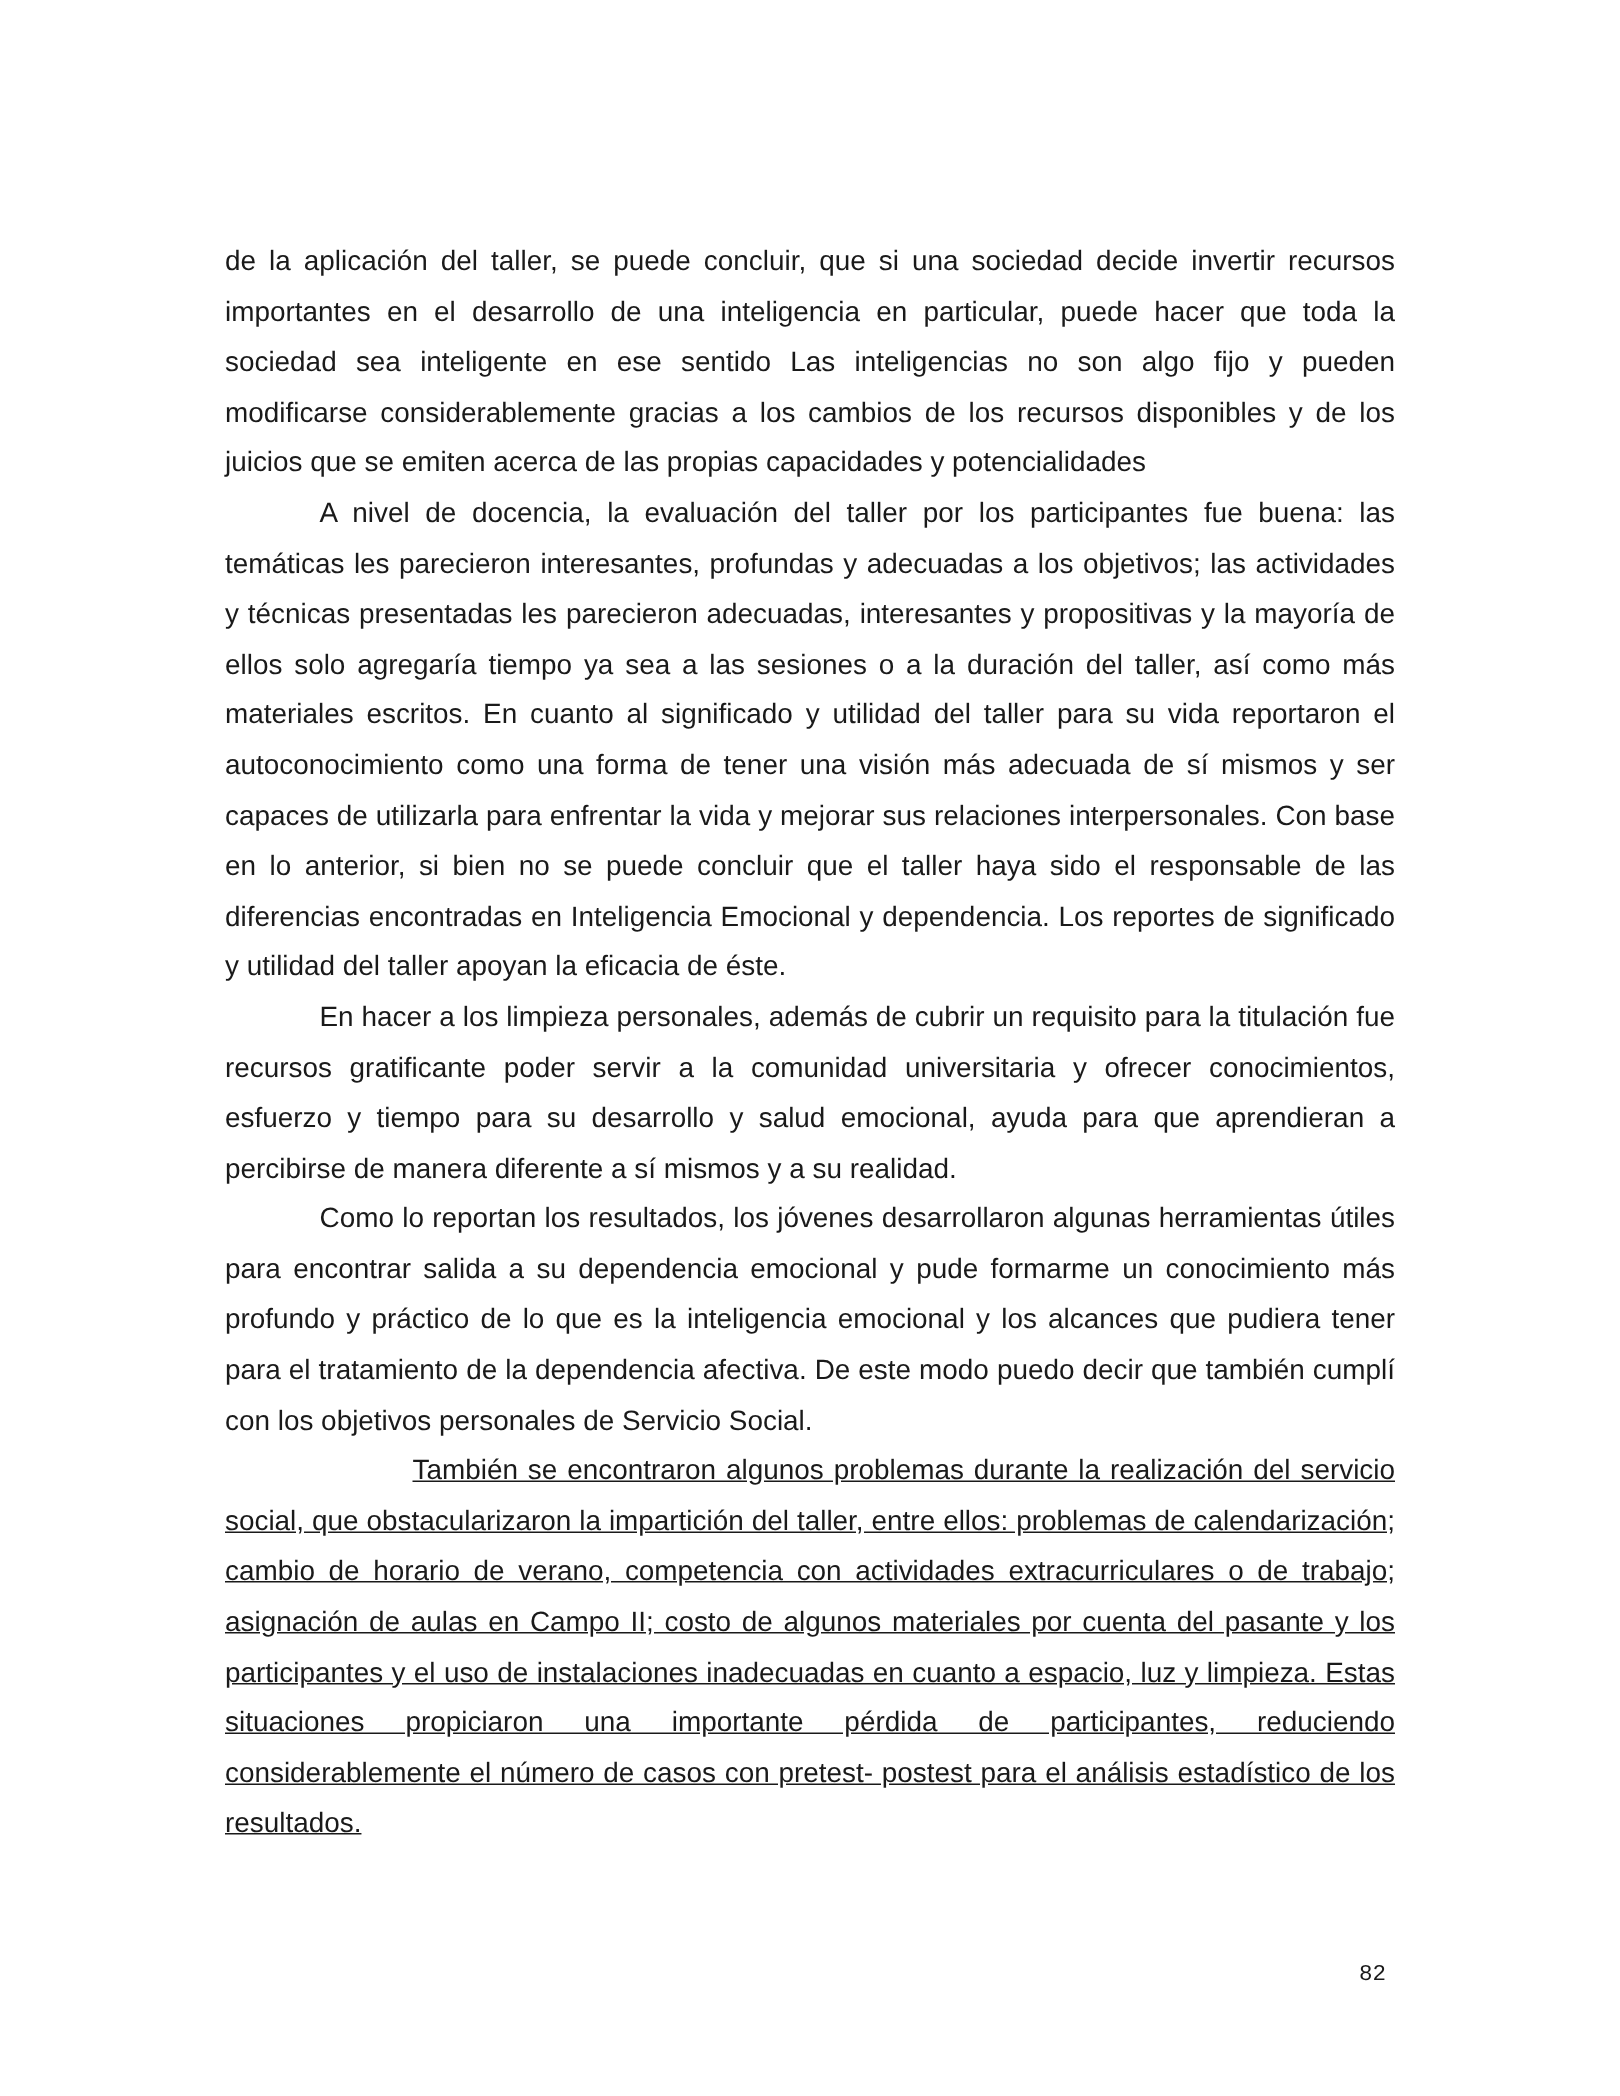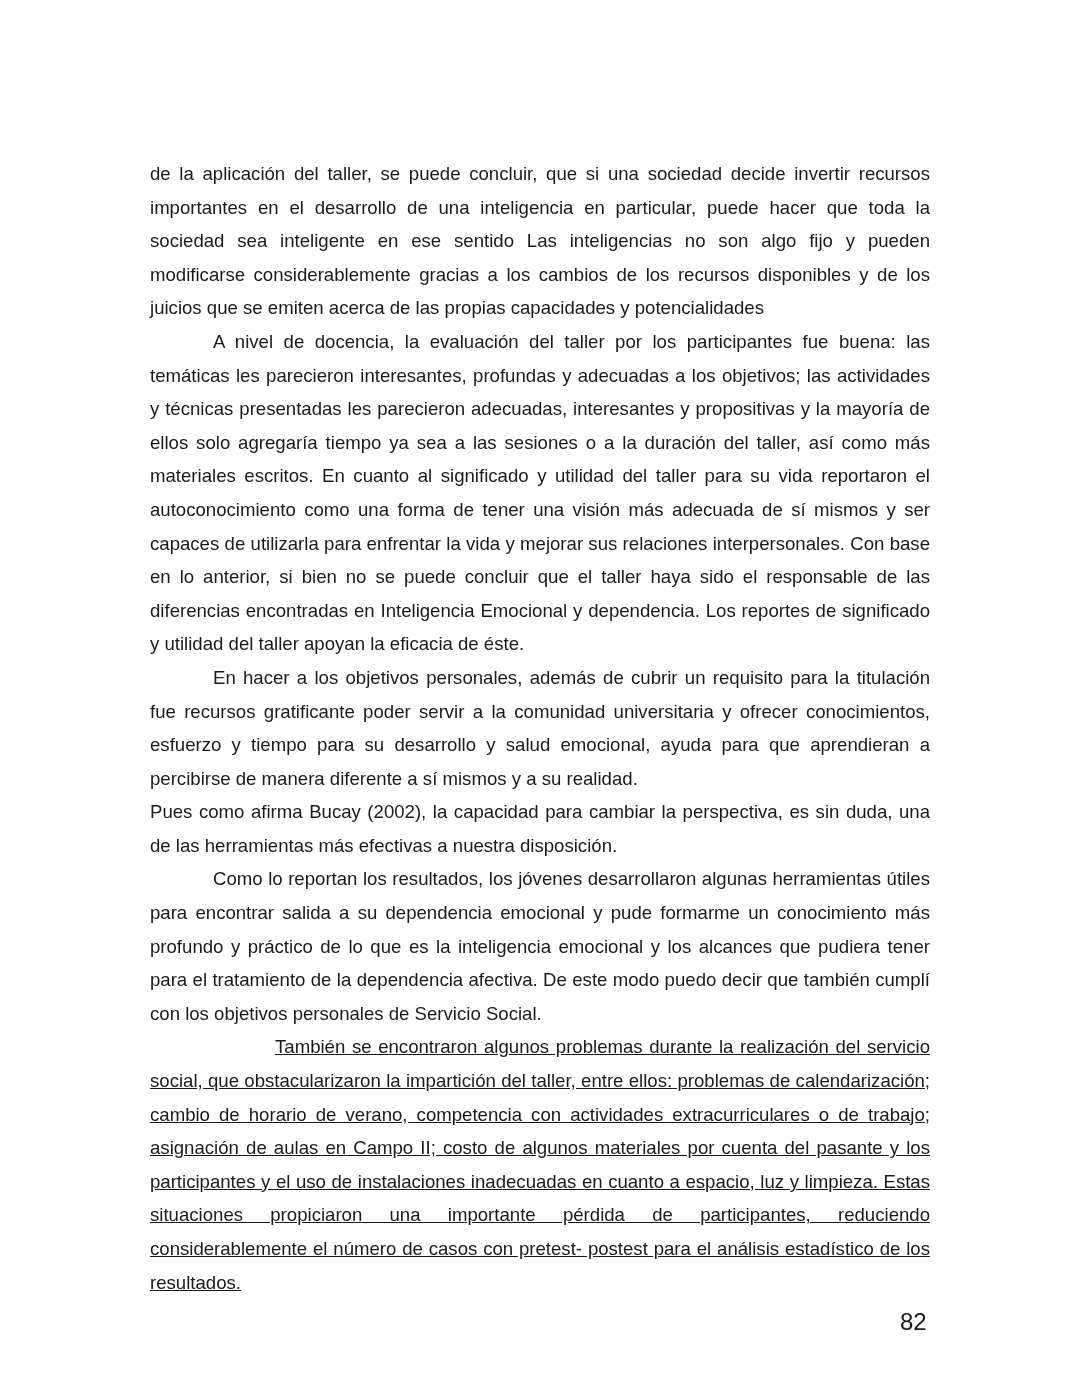--- a/index.html
+++ b/index.html
@@ -9,29 +9,28 @@
       font-family: "Liberation Sans", sans-serif;
       font-size: 18.6px; line-height: 33.6px; color: #1a1a1a;
       text-align: justify;
       margin-top: 38px;
     }
     .page p { margin: 0; }
     .indent { text-indent: 63px; }
     .indent-lg { text-indent: 125px; text-decoration: underline; }
     .b { font-weight: normal; }
     .pagenum {
-      position: absolute; left: 900px; top: 1308px; width: 30px; text-align: left;
-      font-family: Liberation Sans, sans-serif; font-size: 24px; color: #1a1a1a;
+      position: absolute; left: 900px; top: 1308px; width: 30px; text-align: center;
+      font-family: Liberation Mono, monospace; font-size: 15px; color: #1a1a1a;
     }
   </style>
 </head>
 <body>
 
 <div class="page">
   <p>de la aplicación del taller, se puede concluir, que si una sociedad decide  invertir recursos importantes en el desarrollo de una inteligencia en  particular, puede hacer que toda la sociedad sea inteligente en ese sentido Las inteligencias no son algo fijo  y pueden modificarse considerablemente gracias a los cambios de los recursos disponibles y de los juicios que se emiten acerca  de las propias capacidades  y potencialidades</p>
   <p class="indent"><span>A </span><span class="b">nivel de docencia</span><span>, la evaluación del taller por los participantes fue buena: las temáticas les parecieron interesantes, profundas y adecuadas a los objetivos; las actividades y técnicas presentadas les parecieron adecuadas, interesantes y  propositivas y la mayoría de ellos solo agregaría tiempo ya sea a las sesiones o a la duración del taller, así como más materiales escritos. En cuanto al significado y utilidad del taller para su vida reportaron el autoconocimiento como una forma de  tener una visión más adecuada de sí mismos   y ser capaces de utilizarla para enfrentar la vida y mejorar sus relaciones interpersonales. Con base en lo anterior, si bien no se puede concluir que el taller haya sido el responsable de las diferencias encontradas en Inteligencia Emocional y dependencia. Los reportes de significado y utilidad del taller apoyan la eficacia de éste.</span></p>
-  <p class="indent"><span>En hacer a los </span><span class="b">objetivos personales,</span><span> además de cubrir un requisito para la titulación fue recursos gratificante poder servir a la comunidad universitaria y ofrecer conocimientos, esfuerzo y  tiempo para su desarrollo y salud emocional,  ayuda para que aprendieran a percibirse de manera diferente a sí mismos y a su realidad.</span></p>
-  <p>Pues como afirma Bucay (2002), la capacidad para cambiar la perspectiva, es sin duda, una de las herramientas más efectivas a nuestra disposición.</p>
+  <p class="indent"><span>En hacer a los </span><span class="b">limpieza personales,</span><span> además de cubrir un requisito para la titulación fue recursos gratificante poder servir a la comunidad universitaria y ofrecer conocimientos, esfuerzo y  tiempo para su desarrollo y salud emocional,  ayuda para que aprendieran a percibirse de manera diferente a sí mismos y a su realidad.</span></p>
   <p class="indent">Como lo reportan los resultados, los jóvenes desarrollaron algunas herramientas útiles para encontrar salida a su dependencia emocional y pude formarme un conocimiento más profundo y práctico de lo que es la inteligencia emocional y los alcances que pudiera tener para el tratamiento de la dependencia afectiva. De este modo puedo decir que también cumplí con los objetivos personales de Servicio Social.</p>
   <p class="indent-lg">También se encontraron algunos problemas durante la realización del servicio social, que obstacularizaron la impartición del taller,  entre ellos: problemas de calendarización;  cambio  de  horario  de  verano,  competencia  con  actividades extracurriculares o de trabajo; asignación de aulas en Campo II; costo de algunos materiales por cuenta del pasante y los participantes y el uso de instalaciones inadecuadas en cuanto a espacio, luz y limpieza. Estas situaciones propiciaron una importante pérdida de participantes, reduciendo considerablemente el número de casos con pretest- postest para el análisis estadístico de los resultados.</p>
 </div>
 
 <div class="pagenum">82</div>
 
 </body></html>

